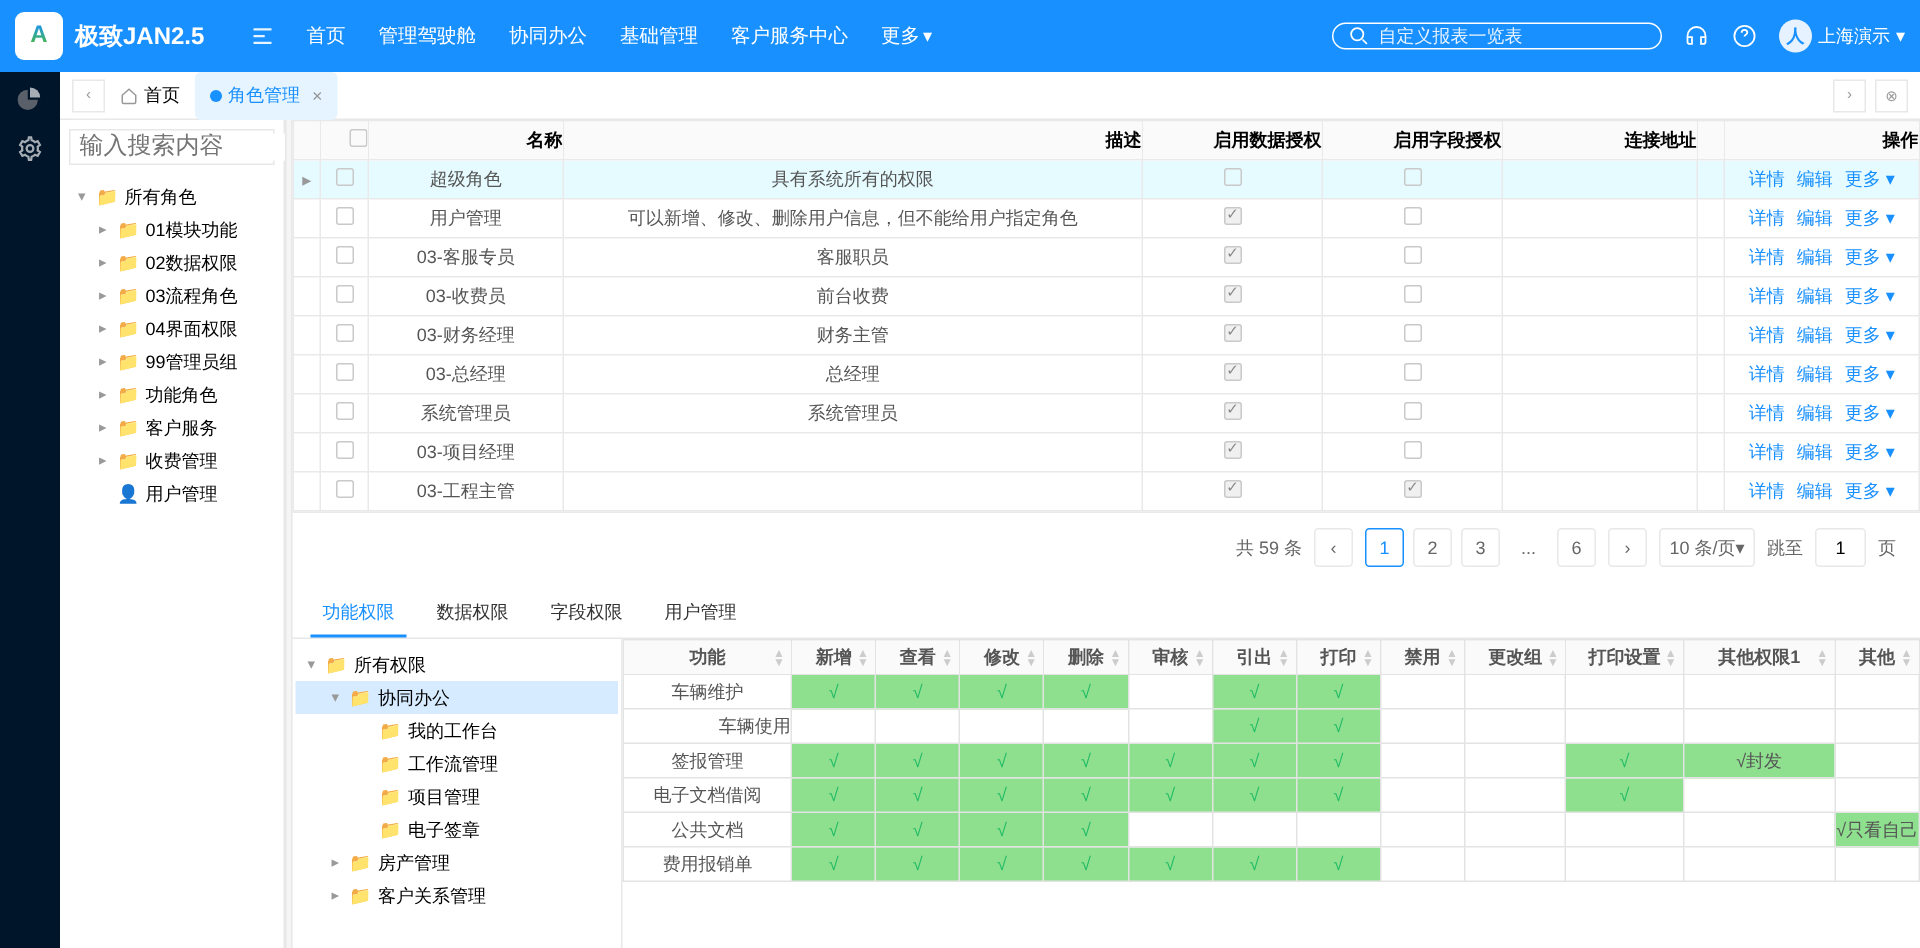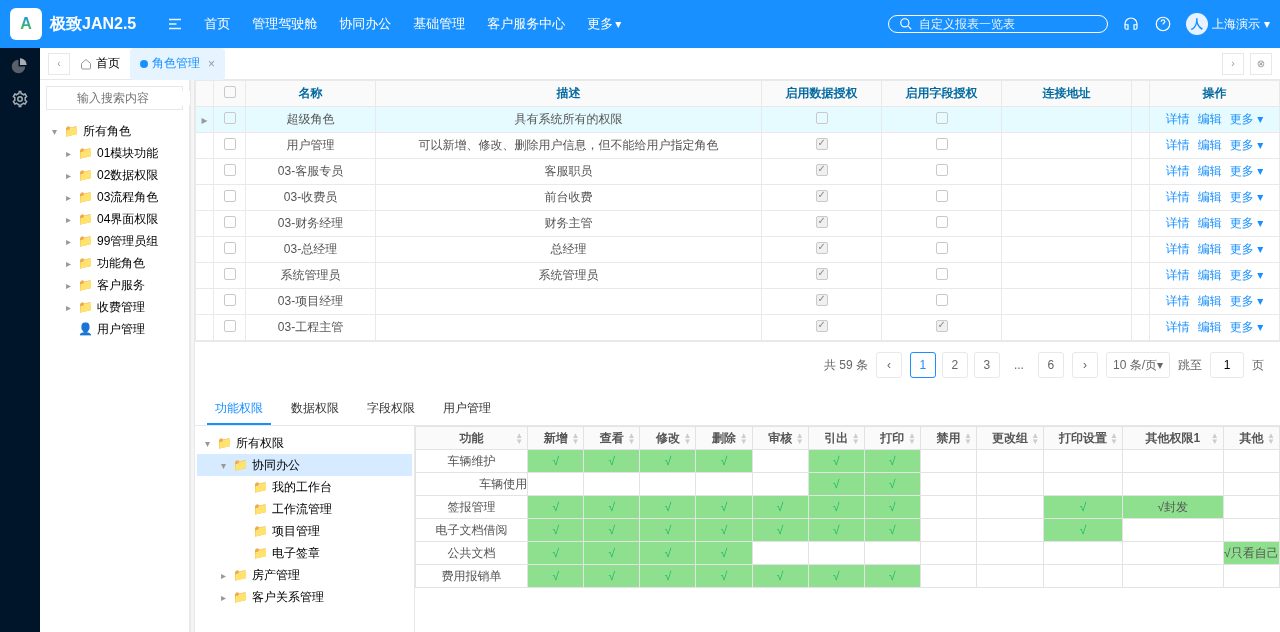--- a/index.html
+++ b/index.html
@@ -23,33 +23,33 @@
 .tabstrip { position:absolute; top:48px; left:40px; right:0; height:32px; border-bottom:1px solid #e8e8e8; display:flex; align-items:center; padding:0 8px; }
 .tab-nav { width:22px; height:22px; border:1px solid #e8e8e8; display:flex; align-items:center; justify-content:center; cursor:pointer; font-size:10px; color:#999; }
 .tab { display:flex; align-items:center; gap:4px; padding:0 10px; height:32px; cursor:pointer; }
 .tab .dot { width:8px; height:8px; border-radius:50%; background:#1890ff; }
 .tab.active { background:#e6f4ff; color:#1890ff; border-radius:4px; }
 .tab .close { color:#999; margin-left:4px; }
 .tabstrip .spacer { flex:1; }
 .main { position:absolute; top:80px; left:40px; right:0; bottom:0; display:flex; }
 .side { width:150px; border-right:1px solid #e8e8e8; display:flex; flex-direction:column; }
 .side-search { margin:6px; border:1px solid #e8e8e8; height:24px; display:flex; align-items:center; padding:0 6px; }
-.side-search input { border:0; outline:0; flex:1; font-size:12px;margin-left:24px; }
+.side-search input { border:0; outline:0; flex:1; font-size:16px; }
 .side-search .sico { color:#bbb; }
 .tree { padding:4px 4px; overflow:auto; flex:1; }
 .tree-node { display:flex; align-items:center; gap:4px; height:22px; padding-left:8px; cursor:pointer; white-space:nowrap; }
 .tree-node.lv1 { padding-left:22px; }
 .tree-node .arr { width:8px; display:inline-block; color:#999; font-size:10px; }
 .folder { color:#40a9ff; }
 .user-ico { color:#40a9ff; }
 .content { flex:1; display:flex; flex-direction:column; min-width:0; }
 .grid-wrap { flex:0 0 auto; border-bottom:1px solid #e8e8e8; }
 table.grid { width:100%; border-collapse:collapse; table-layout:fixed; }
 table.grid th, table.grid td { border:1px solid #e9e9e9; height:26px; text-align:center; font-size:12px; color:#555; overflow:hidden; white-space:nowrap; }
-table.grid th { background:#fafafa; color:#0369a1; position:relative; }
+table.grid th { background:#fafafa; color:#000000; position:relative;text-align:right; }
 tr.hl td { background:#e6fbff; }
 .chk { width:12px; height:12px; border:1px solid #c9c9c9; display:inline-block; border-radius:2px; }
 .chk.on { background:#f0f0f0; position:relative; }
 .chk.on:after { content:"✓"; color:#888; font-size:10px; position:absolute; top:-2px; left:1px; }
 .ops a { color:#1890ff; margin:0 4px; cursor:pointer; text-decoration:none; }
 .ops .more { color:#1890ff; }
 .pager { display:flex; align-items:center; justify-content:flex-end; gap:8px; padding:10px 16px; color:#666; }
 .pgbtn { min-width:26px; height:26px; border:1px solid #e8e8e8; display:flex; align-items:center; justify-content:center; border-radius:3px; cursor:pointer; padding:0 6px; }
 .pgbtn.active { border-color:#1890ff; color:#1890ff; }
 .lower { flex:1; display:flex; flex-direction:column; min-height:0; }

